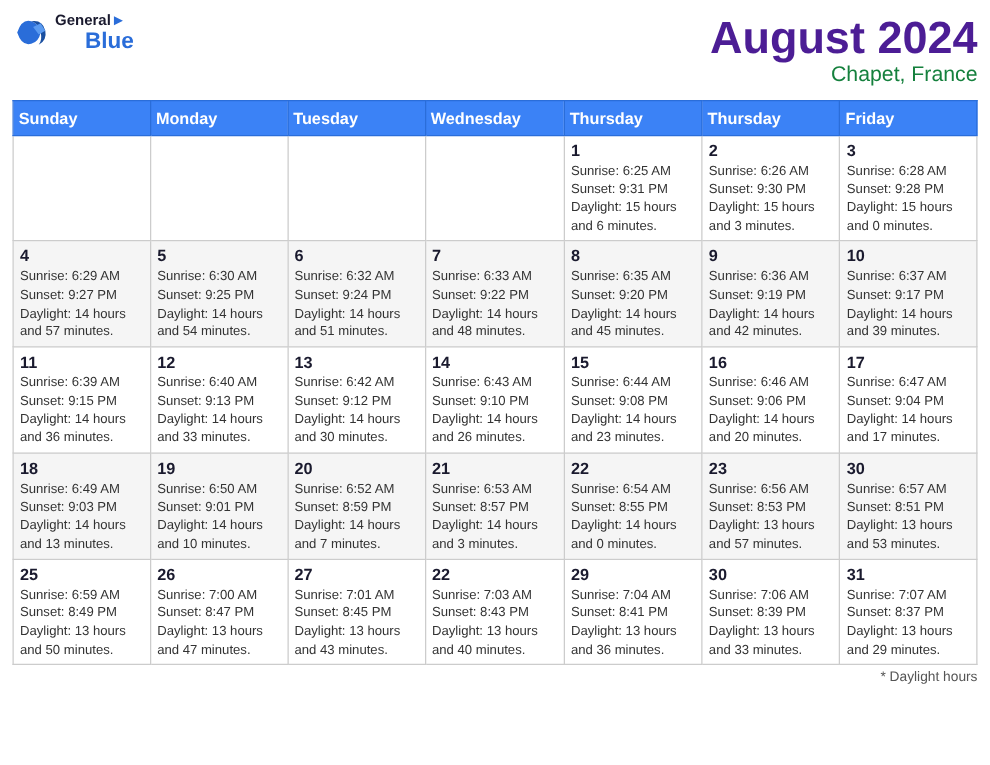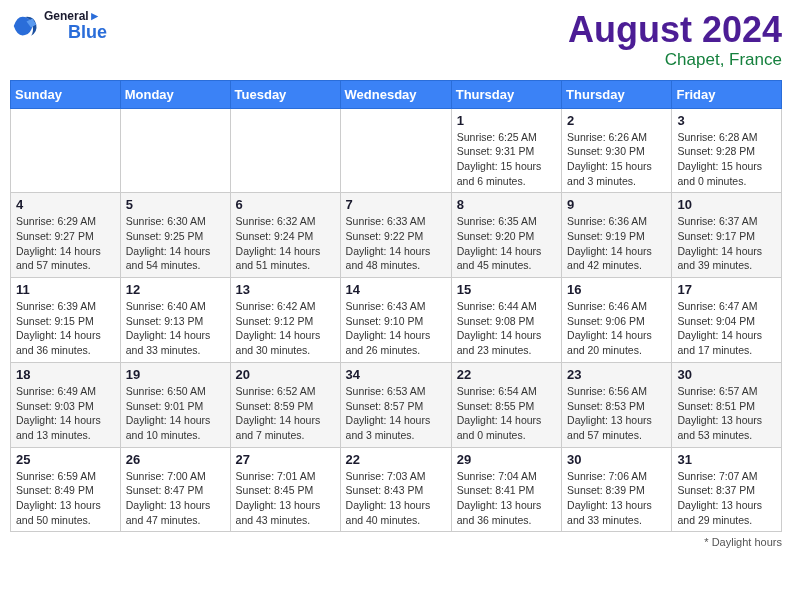--- a/index.html
+++ b/index.html
@@ -204,21 +204,21 @@
         </td>
         <td>
           <div class="day-number">19</div>
           <div class="day-info">Sunrise: 6:50 AM<br>Sunset: 9:01 PM<br>Daylight: 14 hours<br>and 10 minutes.</div>
         </td>
         <td>
           <div class="day-number">20</div>
           <div class="day-info">Sunrise: 6:52 AM<br>Sunset: 8:59 PM<br>Daylight: 14 hours<br>and 7 minutes.</div>
         </td>
         <td>
-          <div class="day-number">34</div>
+          <div class="day-number">21</div>
           <div class="day-info">Sunrise: 6:53 AM<br>Sunset: 8:57 PM<br>Daylight: 14 hours<br>and 3 minutes.</div>
         </td>
         <td>
           <div class="day-number">22</div>
           <div class="day-info">Sunrise: 6:54 AM<br>Sunset: 8:55 PM<br>Daylight: 14 hours<br>and 0 minutes.</div>
         </td>
         <td>
           <div class="day-number">23</div>
           <div class="day-info">Sunrise: 6:56 AM<br>Sunset: 8:53 PM<br>Daylight: 13 hours<br>and 57 minutes.</div>
         </td>

